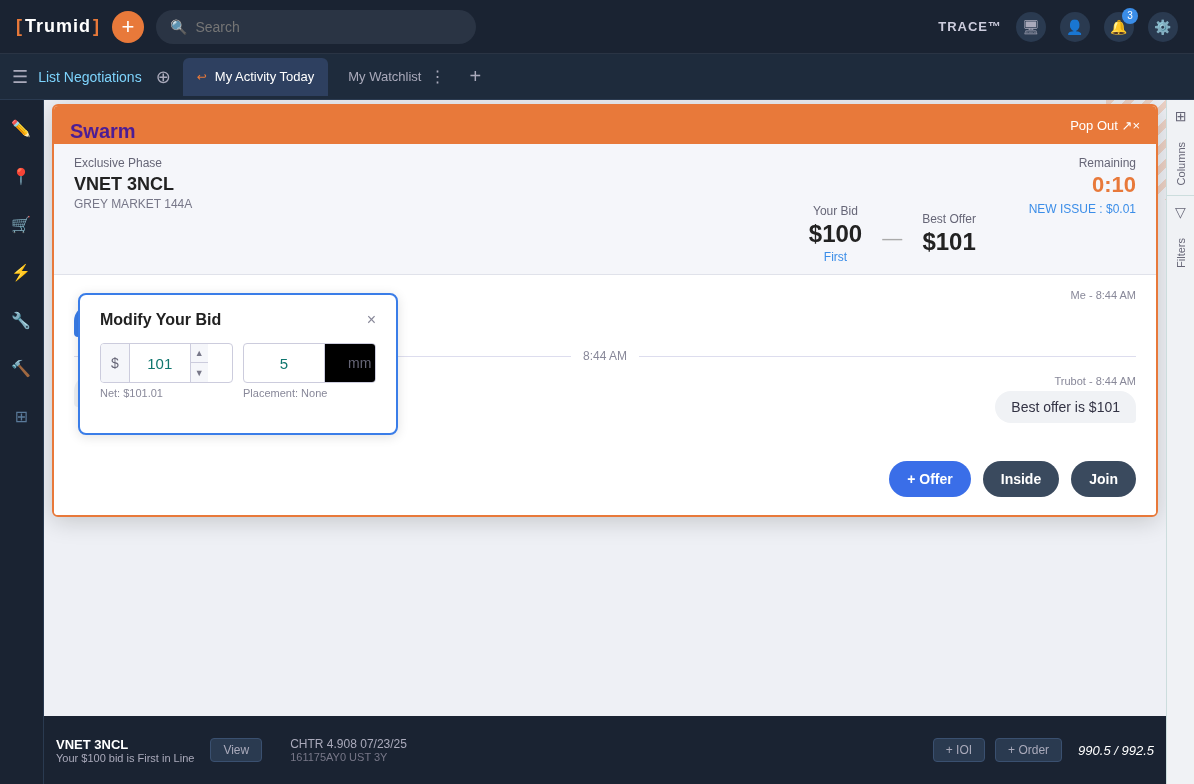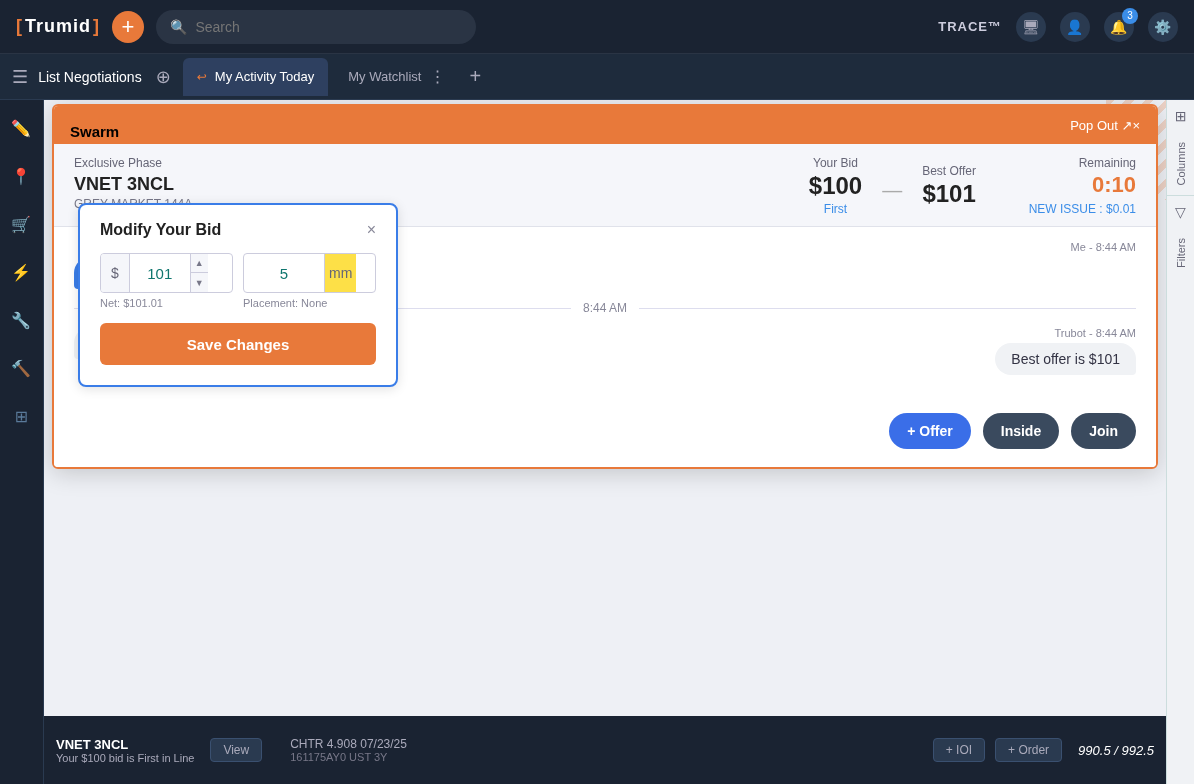--- a/index.html
+++ b/index.html
@@ -105,21 +105,21 @@
       padding: 0 12px;
       gap: 0;
       border-bottom: 1px solid #2a3a50;
     }
     .hamburger-btn {
       background: none; border: none;
       color: #aab; cursor: pointer;
       font-size: 18px; padding: 0 10px 0 0;
     }
     .list-neg-title {
-      color: #ffffff;
+      color: #7dd3fc;
       font-size: 14px;
       font-weight: 500;
       padding-right: 8px;
     }
     .add-tab-btn {
       background: none; border: none;
       color: #aab; cursor: pointer; font-size: 18px;
       padding: 0 6px;
     }
     .tab {
@@ -215,23 +215,23 @@
     }
     .swarm-header {
       background: #e8793a;
       height: 38px;
       display: flex;
       align-items: center;
       padding: 0 16px;
       justify-content: space-between;
     }
     .swarm-title {
-      color: #000000;
+      color: #4c1d95;
       font-weight: 700;
-      font-size: 15px;
+      font-size: 20px;
       margin-top: 12px;
     }
     .swarm-header-actions {
       display: flex;
       align-items: center;
     }
     .popout-btn, .close-btn {
       background: none; border: none;
       color: white; cursor: pointer;
       font-size: 13px;
@@ -248,20 +248,21 @@
       border-bottom: 1px solid #e0e2ea;
     }
     .info-left { flex: 1; }
     .phase-label { font-size: 12px; color: #667; margin-bottom: 4px; }
     .bond-name { font-size: 18px; font-weight: 700; color: #222; }
     .bond-sub { font-size: 12px; color: #778; margin-top: 2px; }
     .info-mid {
       display: flex;
       align-items: center;
       gap: 20px;
+      margin-top: 48px;
     }
     .bid-col, .offer-col { text-align: center; }
     .bid-label, .offer-label { font-size: 12px; color: #667; margin-bottom: 2px; }
     .bid-value, .offer-value { font-size: 24px; font-weight: 700; color: #222; }
     .bid-sub { font-size: 12px; color: #3a8de8; margin-top: 2px; }
     .dash { font-size: 20px; color: #aaa; margin-top: 8px; }
     .info-right { text-align: right; min-width: 120px; }
     .remaining-label { font-size: 12px; color: #667; margin-bottom: 2px; }
     .remaining-value { font-size: 22px; font-weight: 700; color: #e8793a; }
     .new-issue { font-size: 12px; color: #3a8de8; margin-top: 4px; }
@@ -371,22 +372,22 @@
     .input-prefix {
       background: #f5f6fa;
       padding: 0 10px;
       color: #667;
       font-size: 14px;
       height: 100%;
       display: flex; align-items: center;
       border-right: 1px solid #ccd;
     }
     .input-suffix {
-      background: #fde047;
-      padding: 0 4px;
+      background: #000000;
+      padding: 0 23px;
       color: #667;
       font-size: 14px;
       height: 100%;
       display: flex; align-items: center;
       border-left: 1px solid #ccd;
     }
     .num-input {
       border: none; outline: none;
       width: 60px; text-align: center;
       font-size: 15px; font-weight: 500;
@@ -647,21 +648,20 @@
               <input type="text" class="num-input" value="5" style="width: 80px;">
               <span class="input-suffix">mm</span>
             </div>
           </div>
 
           <div class="modify-sub">
             <span>Net: $101.01</span>
             <span>Placement: None</span>
           </div>
 
-          <button class="save-btn">Save Changes</button>
         </div>
 
         <div class="action-buttons">
           <button class="btn-offer">+ Offer</button>
           <button class="btn-inside">Inside</button>
           <button class="btn-join">Join</button>
         </div>
 
       </div>
     </div>

